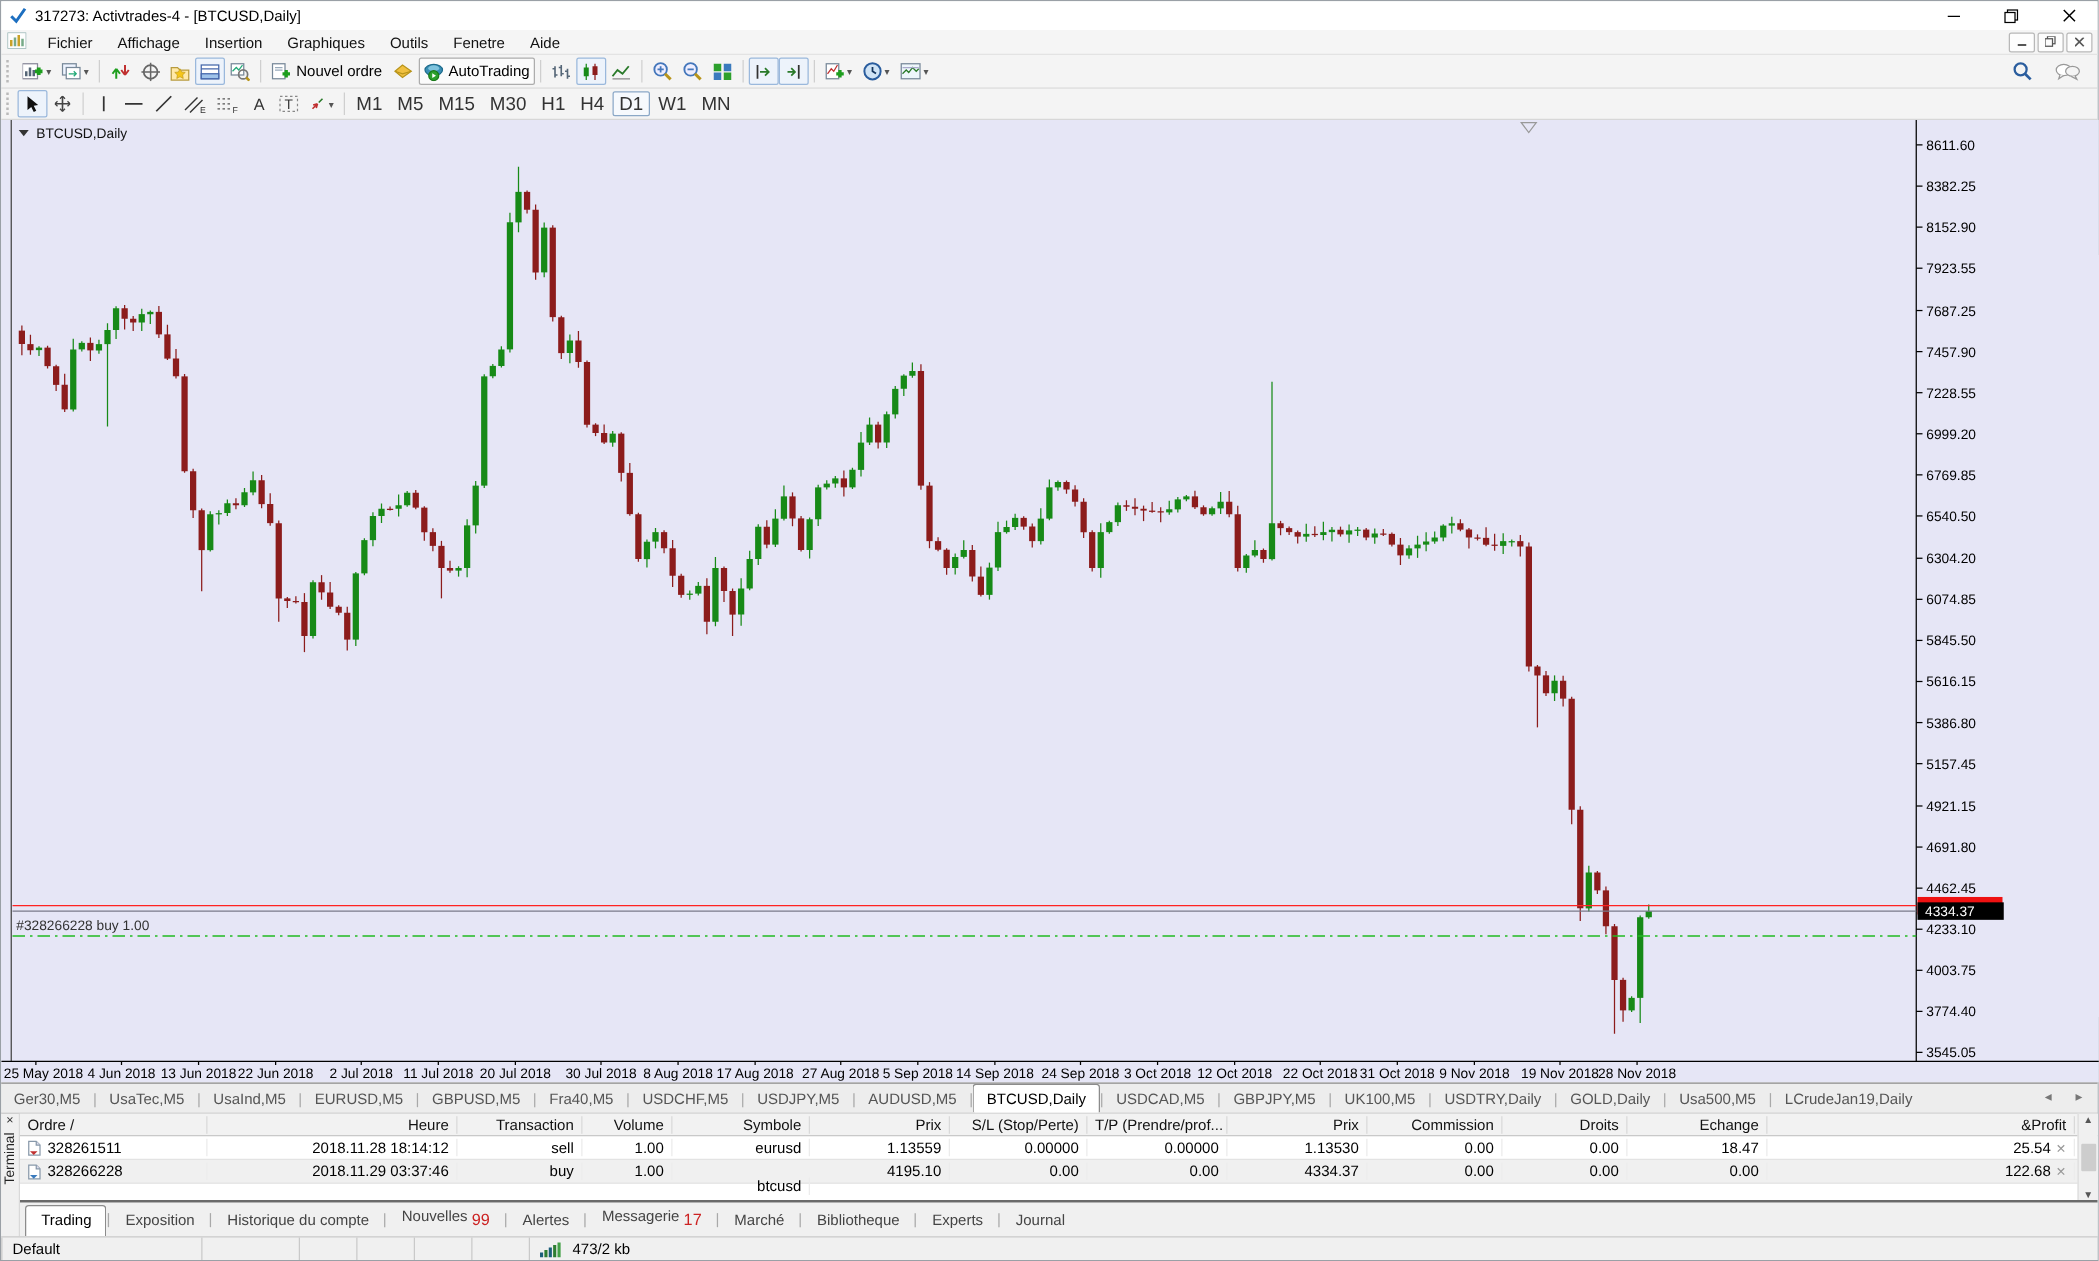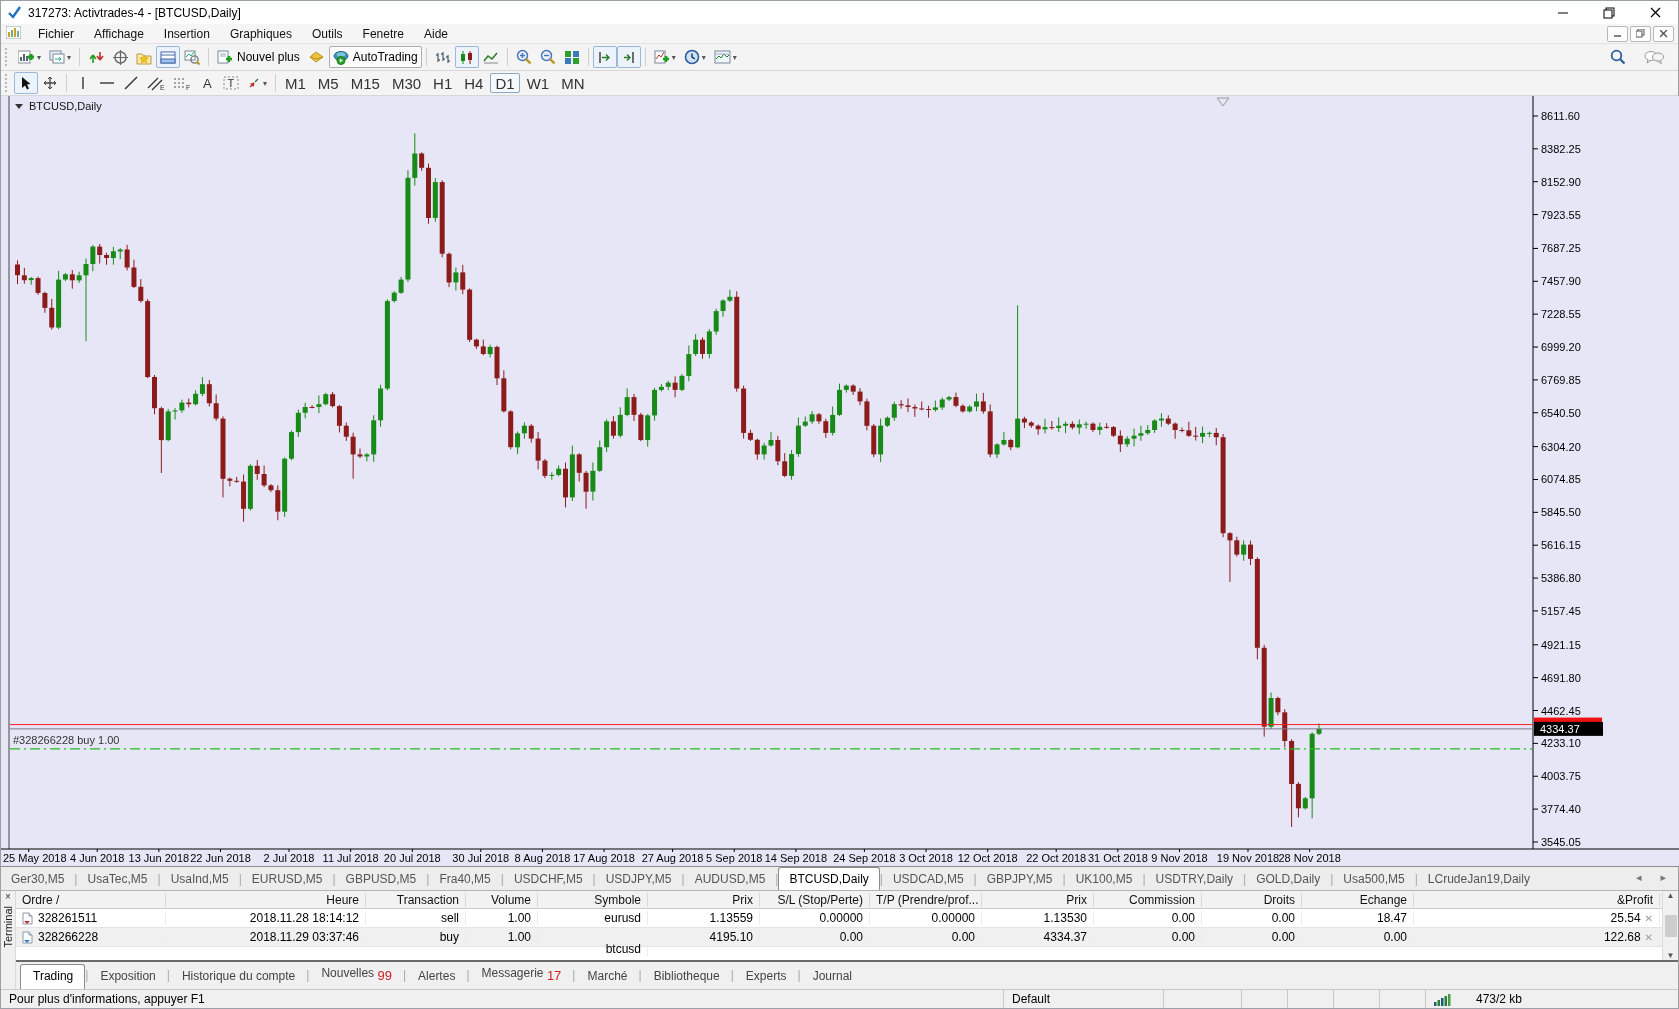--- a/index.html
+++ b/index.html
@@ -68,21 +68,21 @@
   .btab { padding:4px 11px 6px 12px; color:#444; white-space:nowrap; font-size:12px; }
   .btab.active { background:#fff; border:1px solid #8c8c8c; border-bottom:none; border-radius:3px 3px 0 0; color:#000; }
   .btab.active .lbl::first-letter { text-decoration:underline; }
   .btab sub { color:#cc2222; font-size:13px; }
   .btab-sep { color:#a9a9a9; align-self:center; padding-bottom:2px; }
 
   
   .statusbar { flex:1; background:#f0f0f0; border-top:1px solid #c9c9c9; display:flex; align-items:center; font-size:12px; }
   .sb-cell { height:100%; display:flex; align-items:center; padding:0 8px; border-left:1px solid #c9c9c9; white-space:nowrap; }
   .sb-left { flex:1; border-left:none; }
-  .sb-right { width:253px; gap:22px; }
+  .sb-right { width:253px; gap:6px; }
 </style>
 </head>
 <body>
 
 <div class="app">
 
   <div class="titlebar">
     <span class="title-icon">
       <svg width="15" height="15">
           <rect x="0" y="0" width="15" height="15" fill="#fff"></rect>
@@ -202,21 +202,21 @@
         </svg>
       </span>
     <span class="tsep"></span>
     <span class="tbtn">
       <svg width="16" height="15">
           <rect x="1" y="1" width="10" height="12" fill="#fff" stroke="#789"></rect>
           <line x1="3" y1="4" x2="9" y2="4" stroke="#9ab"></line>
           <line x1="3" y1="6" x2="9" y2="6" stroke="#9ab"></line>
           <path d="M9 9 h6 M12 6 v6" stroke="#1d9e1d" stroke-width="2.6"></path>
         </svg>
-      <span class="tbtn-label">Nouvel plus</span>
+      <span class="tbtn-label">Nouvel ordre</span>
       </span>
     <span class="tbtn">
       <svg width="17" height="14">
           <path d="M2 7 L8 2 L15 7 L8 12 Z" fill="#f0c040" stroke="#b8941a"></path>
           <path d="M2 7 L8 9 L15 7" fill="none" stroke="#b8941a"></path>
         </svg>
       </span>
     <span class="tbtn autotrading">
       <svg width="16" height="15">
           <ellipse cx="8" cy="6" rx="7" ry="4.5" fill="#3a8fb5" stroke="#1d6b8c"></ellipse>
@@ -1016,21 +1016,20 @@
           <span class="btab"><span class="lbl">Bibliotheque</span></span>
           <span class="btab-sep">|</span>
           <span class="btab"><span class="lbl">Experts</span></span>
           <span class="btab-sep">|</span>
           <span class="btab"><span class="lbl">Journal</span></span>
         </div>
     </div>
   </div>
 
   <div class="statusbar">
-    <span class="sb-cell sb-left">Pour plus d'informations, appuyer F1</span>
     <span class="sb-cell" style="width:160px">Default</span>
     <span class="sb-cell" style="width:78px"></span>
     <span class="sb-cell" style="width:46px"></span>
     <span class="sb-cell" style="width:46px"></span>
     <span class="sb-cell" style="width:46px"></span>
     <span class="sb-cell" style="width:46px"></span>
     <span class="sb-cell sb-right">
       <svg width="20" height="13">
           <rect x="0" y="9" width="2.5" height="4" fill="#1b5e7a"></rect>
           <rect x="3.5" y="7" width="2.5" height="6" fill="#2e7d32"></rect>

